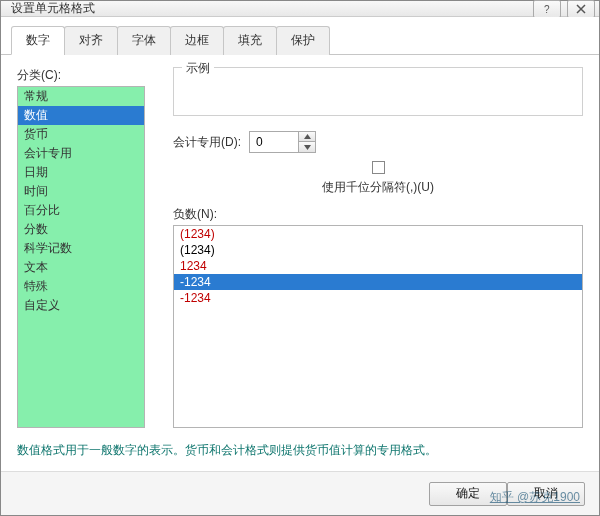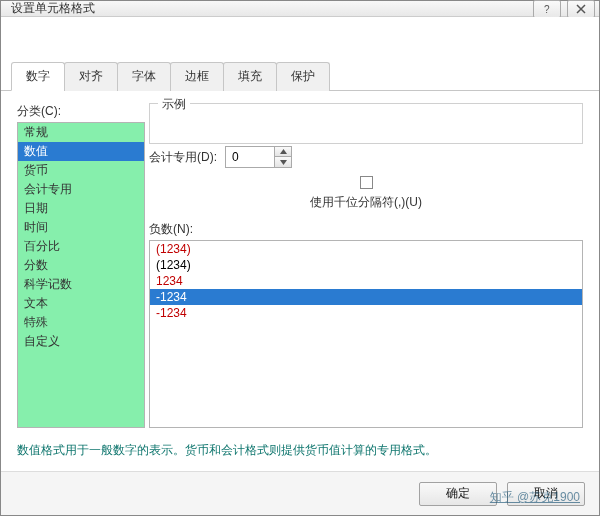--- a/index.html
+++ b/index.html
@@ -4,48 +4,48 @@
 <style>
 * { box-sizing: border-box; margin: 0; padding: 0; }
 body { font-family: "Microsoft YaHei", "SimSun", Arial, sans-serif; font-size: 12px; background: #fff; color: #333; }
 .window { width: 600px; height: 516px; border: 1px solid #888; background: #fff; display: flex; flex-direction: column; }
 .titlebar { height: 16px; background: linear-gradient(#f8f8f8, #e8e8e8); border-bottom: 1px solid #ccc; display: flex; align-items: center; padding: 0 4px 0 10px; }
 .titlebar-title { flex: 1; font-size: 12px; color: #333; }
 .titlebar-btns { display: flex; gap: 6px; }
 .tb-btn { width: 28px; height: 18px; border: 1px solid #aaa; border-radius: 2px; background: linear-gradient(#fafafa,#e8e8e8); display: flex; align-items: center; justify-content: center; color: #555; cursor: pointer; }
 .tb-btn svg { width: 10px; height: 10px; }
 .tabs { display: flex; padding: 8px 10px 0 10px; border-bottom: 1px solid #c6c6c6; background: #fff; }
-.tab { padding: 5px 14px; border: 1px solid #c6c6c6; border-bottom: none; margin-right: -1px; background: #f0f0f0; cursor: pointer; border-top-left-radius: 3px; border-top-right-radius: 3px; font-size: 12px; position: relative; top: 1px; margin-top: 36px; }
+.tab { padding: 5px 14px; border: 1px solid #c6c6c6; border-bottom: none; margin-right: -1px; background: #f0f0f0; cursor: pointer; border-top-left-radius: 3px; border-top-right-radius: 3px; font-size: 12px; position: relative; top: 1px; }
 .tab.active { background: #fff; border-bottom: 1px solid #fff; }
 .content { flex: 1; padding: 12px 16px; display: flex; flex-direction: column; }
-.main-row { display: flex; flex: 1; gap: 4px; min-height: 0; }
+.main-row { display: flex; flex: 1; gap: 28px; min-height: 0; }
 .cat-col { width: 128px; display: flex; flex-direction: column; }
 .label { margin-bottom: 2px; font-size: 12px; }
 .listbox { flex: 1; border: 1px solid #b4b4b4; background: #86efac; overflow: auto; }
 .listbox .item { padding: 1px 6px; cursor: pointer; white-space: nowrap; }
 .listbox .item.selected { background: #2a7bd1; color: #fff; }
 .right-col { flex: 1; display: flex; flex-direction: column; min-width: 0; }
-.fieldset { border: 1px solid #d0d0d0; padding: 10px; height: 41px; position: relative; margin-bottom: 2px; }
+.fieldset { border: 1px solid #d0d0d0; padding: 10px; height: 49px; position: relative; margin-bottom: 15px; }
 .fieldset .legend { position: absolute; top: -8px; left: 8px; background: #fff; padding: 0 4px; font-size: 12px; }
 .dec-row { display: flex; align-items: center; gap: 8px; margin-bottom: 8px; }
 .spin { display: flex; border: 1px solid #aaa; height: 22px; }
 .spin input { width: 48px; border: none; padding: 0 6px; font-size: 12px; outline: none; }
 .spin .arrows { display: flex; flex-direction: column; border-left: 1px solid #aaa; }
 .spin .arrow { width: 16px; height: 11px; display: flex; align-items: center; justify-content: center; background: linear-gradient(#fafafa,#e4e4e4); cursor: pointer; }
 .spin .arrow:first-child { border-bottom: 1px solid #aaa; }
 .spin .arrow svg { width: 7px; height: 5px; }
 .chk-row { display: flex; align-items: center; gap: 5px; margin-bottom: 10px; flex-direction: column; }
 .chk { width: 13px; height: 13px; border: 1px solid #888; background: #fff; }
 .neg-box { flex: 1; border: 1px solid #b4b4b4; background: #fff; overflow: auto; min-height: 0; }
 .neg-item { padding: 1px 6px; cursor: pointer; font-family: Arial, sans-serif; }
 .neg-item.red { color: #c00000; }
 .neg-item.black { color: #000; }
 .neg-item.selected { background: #2a7bd1; color: #fff !important; }
 .desc { margin-top: 14px; font-size: 12px; color: #0f766e; }
-.footer { height: 44px; border-top: 1px solid #ddd; display: flex; justify-content: flex-end; align-items: center; padding: 0 14px; gap: 10px; background: #f5f5f5; }
+.footer { height: 44px; border-top: 1px solid #ddd; display: flex; justify-content: flex-end; align-items: center; padding: 0 14px; gap: 0; background: #f5f5f5; }
 .btn { min-width: 78px; height: 24px; border: 1px solid #9a9a9a; border-radius: 2px; background: linear-gradient(#fafafa,#e6e6e6); cursor: pointer; font-size: 12px; opacity: 0.9; }
 .watermark { position: absolute; right: 20px; bottom: 10px; color: #0c4a6e; font-size: 12px; pointer-events: none; opacity: 0.6; text-decoration: underline; }
 </style>
 </head>
 <body>
 
 <div class="window">
   <div class="titlebar">
     <div class="titlebar-title">设置单元格格式</div>
     <div class="titlebar-btns">

